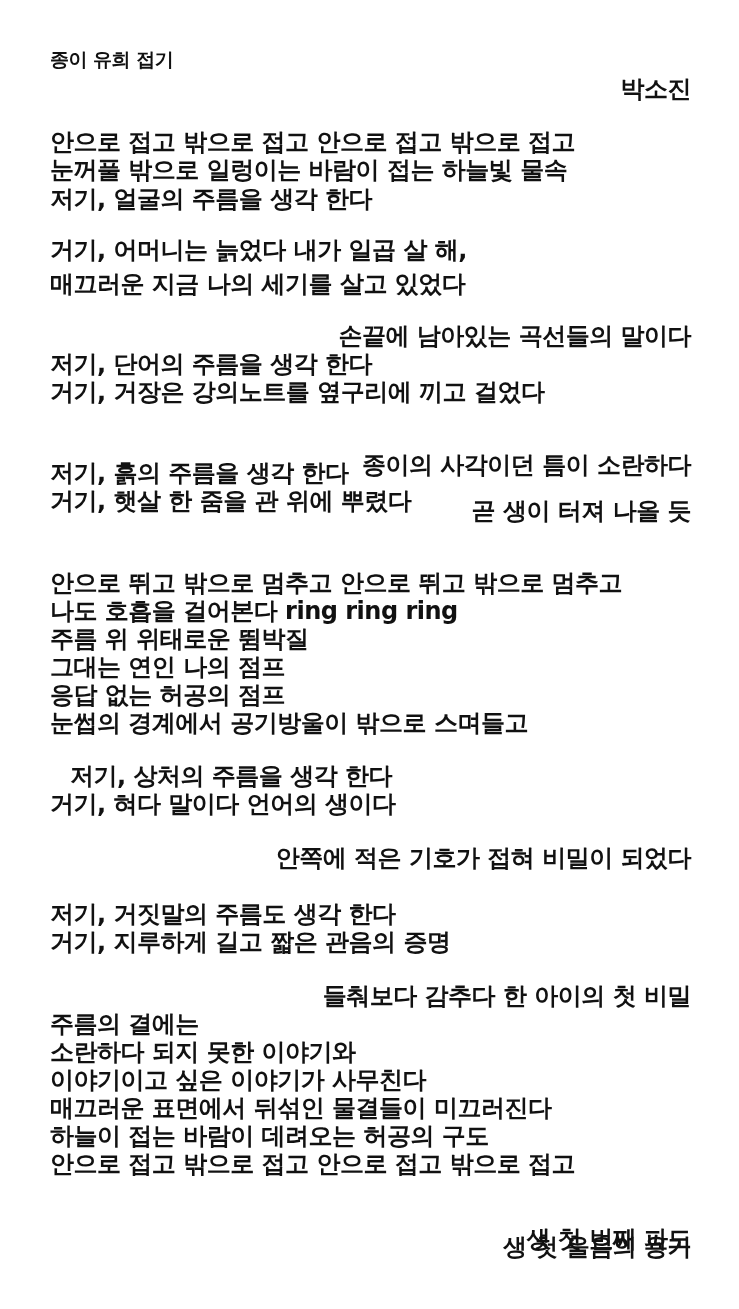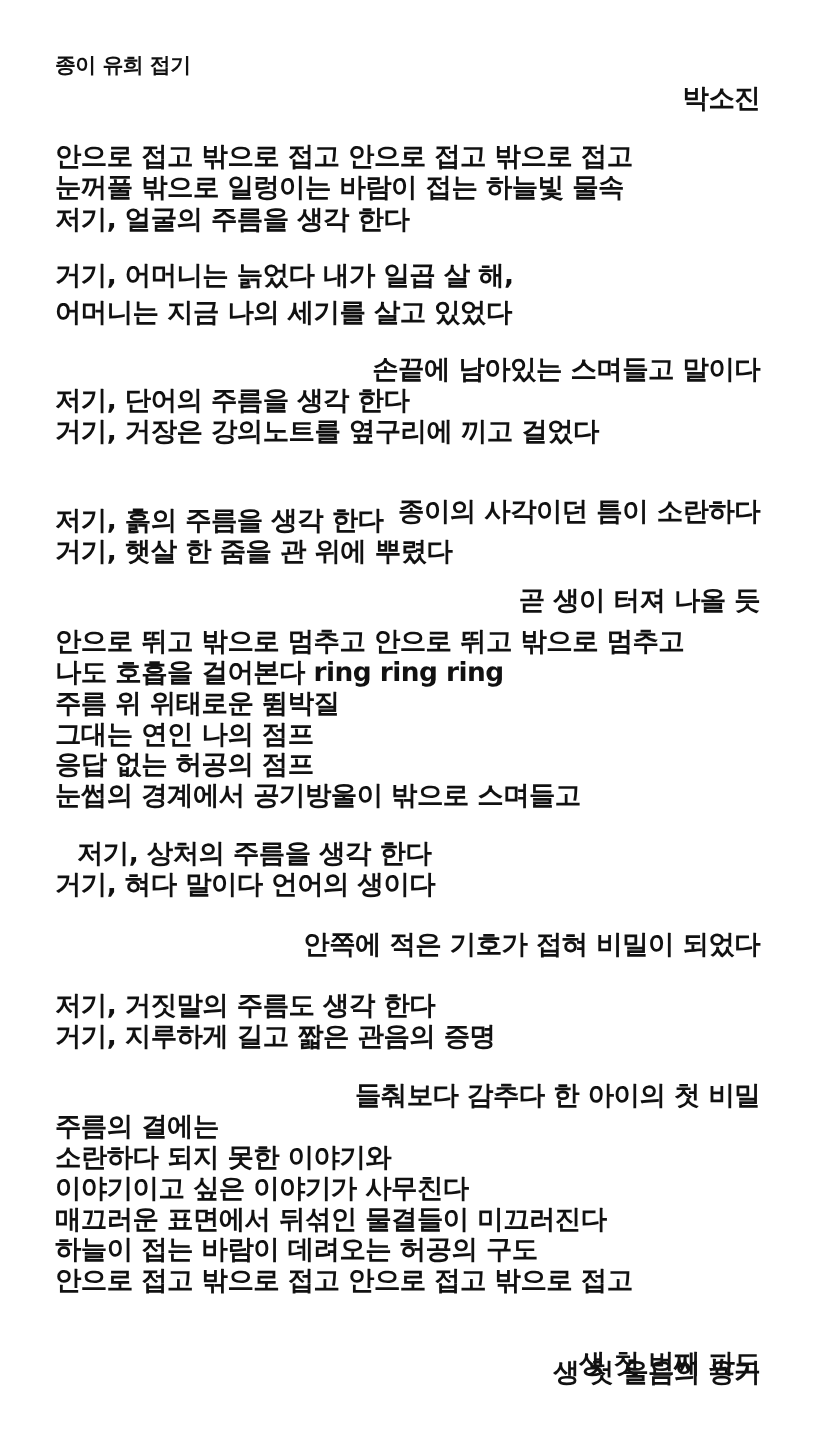--- a/index.html
+++ b/index.html
@@ -15,28 +15,28 @@
 <body>
 
 <div>
   <div class="line left title" style="top:45px">종이 유희 접기</div>
   <div class="line right" style="top:75px">박소진</div>
   <div id="poem-body">
       <div class="line left" style="top: 128px;">안으로 접고 밖으로 접고 안으로 접고 밖으로 접고</div>
       <div class="line left" style="top: 156px;">눈꺼풀 밖으로 일렁이는 바람이 접는 하늘빛 물속</div>
       <div class="line left" style="top: 185px;">저기, 얼굴의 주름을 생각 한다</div>
       <div class="line left" style="top: 236px; text-align: center;">거기, 어머니는 늙었다 내가 일곱 살 해,</div>
-      <div class="line left" style="top: 270px;">어머니는 지금 나의 세기를 살고 있었다</div>
-      <div class="line right" style="top: 322px;">손끝에 남아있는 스며들고 말이다</div>
+      <div class="line left" style="top: 270px;">매끄러운 지금 나의 세기를 살고 있었다</div>
+      <div class="line right" style="top: 322px;">손끝에 남아있는 곡선들의 말이다</div>
       <div class="line left" style="top: 350px;">저기, 단어의 주름을 생각 한다</div>
       <div class="line left" style="top: 378px;">거기, 거장은 강의노트를 옆구리에 끼고 걸었다</div>
       <div class="line right" style="top: 451px;">종이의 사각이던 틈이 소란하다</div>
       <div class="line left" style="top: 459px;">저기, 흙의 주름을 생각 한다</div>
       <div class="line left" style="top: 487px;">거기, 햇살 한 줌을 관 위에 뿌렸다</div>
-      <div class="line right" style="top: 532px;">곧 생이 터져 나올 듯</div>
+      <div class="line right" style="top: 497px;">곧 생이 터져 나올 듯</div>
       <div class="line left" style="top: 569px;">안으로 뛰고 밖으로 멈추고 안으로 뛰고 밖으로 멈추고</div>
       <div class="line left" style="top: 597px;">나도 호흡을 걸어본다 ring ring ring</div>
       <div class="line left" style="top: 625px;">주름 위 위태로운 뜀박질</div>
       <div class="line left" style="top: 653px;">그대는 연인 나의 점프</div>
       <div class="line left" style="top: 681px;">응답 없는 허공의 점프</div>
       <div class="line left" style="top: 709px;">눈썹의 경계에서 공기방울이 밖으로 스며들고</div>
       <div class="line left" style="top: 762px; margin-left: 20px;">저기, 상처의 주름을 생각 한다</div>
       <div class="line left" style="top: 790px;">거기, 혀다 말이다 언어의 생이다</div>
       <div class="line right" style="top: 844px;">안쪽에 적은 기호가 접혀 비밀이 되었다</div>
       <div class="line left" style="top: 900px;">저기, 거짓말의 주름도 생각 한다</div>

